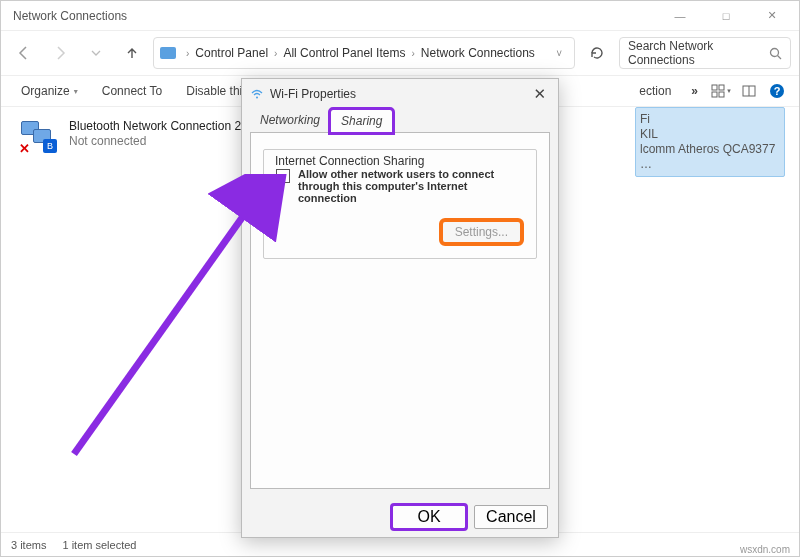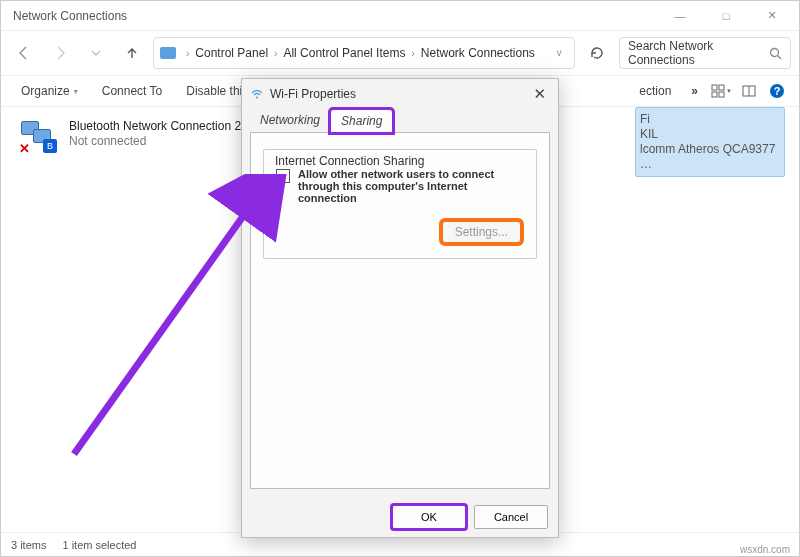--- a/index.html
+++ b/index.html
@@ -53,21 +53,21 @@
   .highlight-purple { outline: 3px solid #8a2be2; outline-offset: -1px; }
   .dlg-body { flex: 1; margin: -1px 8px 8px 8px; background: #fdfdfd; border: 1px solid #bbb; padding: 10px 12px; position: relative; }
   .group-label { font-size: 12px; color: #333; position: absolute; top: 4px; left: 7px; background: #fdfdfd; padding: 0 4px; }
   .group { border: 1px solid #ccc; border-radius: 2px; padding: 18px 12px 12px 12px; margin-top: 6px; position: relative; }
   .chk-row { display: flex; gap: 8px; font-size: 11px; color: #333; margin-bottom: 14px; align-items: flex-start; font-weight: bold; }
   .chk-row.disabled { color: #9a9a9a; }
   .chk { width: 14px; height: 14px; border: 1px solid #555; background: #fff; flex: none; margin-top: 1px; }
   .chk.disabled { border-color: #bbb; background: #eee; }
   .settings-btn { float: right; font-size: 12px; padding: 3px 12px; border: 4px solid #f97316; background: #f6f6f6; color: #999; border-radius: 6px; }
   .dlg-buttons { display: flex; justify-content: flex-end; gap: 8px; padding: 8px 10px; }
-  .dlg-btn { width: 74px; height: 24px; font-size: 11px; border: 1px solid #aaa; background: #fdfdfd; border-radius: 2px; display:flex; align-items:center; justify-content:center; }
+  .dlg-btn { width: 74px; height: 24px; font-size: 16px; border: 1px solid #aaa; background: #fdfdfd; border-radius: 2px; display:flex; align-items:center; justify-content:center; }
   
   .arrow { position: absolute; left: 54px; top: 174px; width: 260px; height: 290px; pointer-events: none; z-index: 50; }
   svg { display: block; }
 </style>
 </head>
 <body>
 
 <div class="window">
 
   <div class="titlebar">

